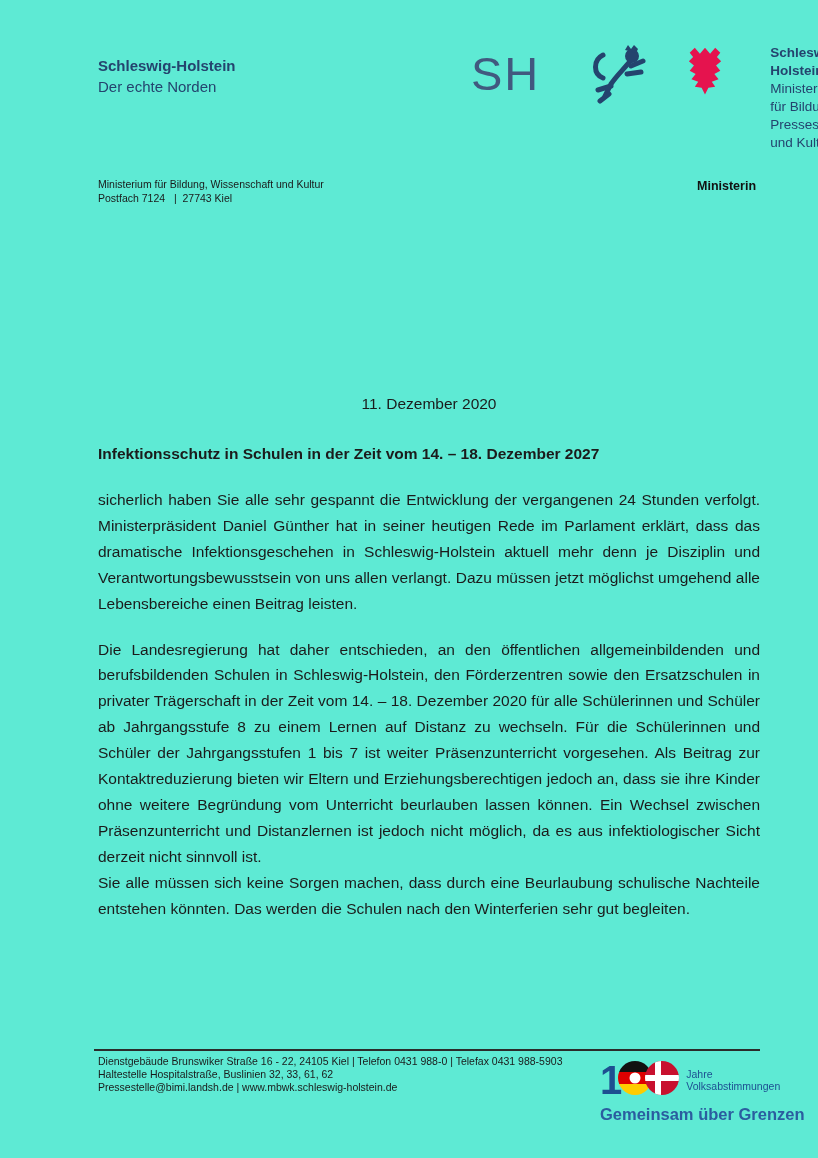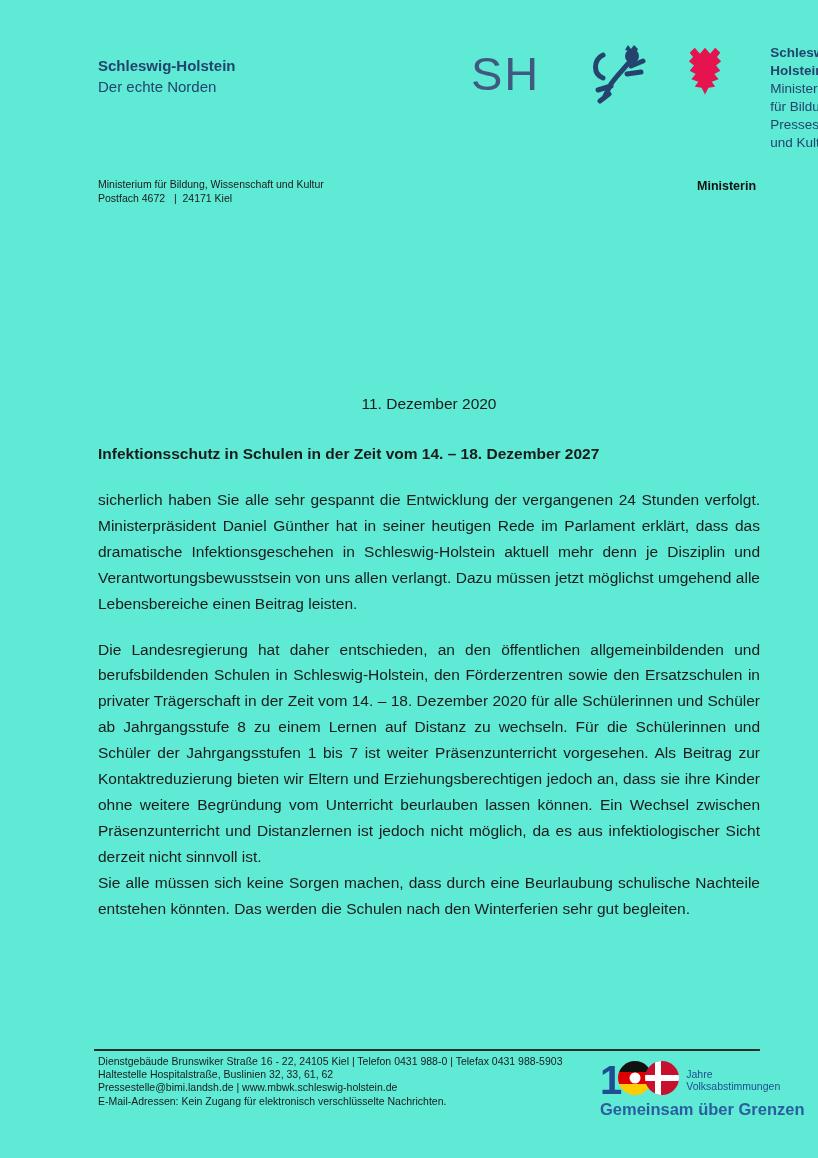--- a/index.html
+++ b/index.html
@@ -30,21 +30,21 @@
   .para-gap{height:20px;}
   
   .footer-rule{position:absolute;left:94px;top:1049px;width:666px;height:2px;background:#2b2b2b;}
   .footer-block{position:absolute;left:98px;top:1055px;font-size:10.5px;line-height:13.2px;color:#1a1a1a;}
   .anniv-logo{position:absolute;left:600px;top:1060px;width:180px;}
   .anniv-row{display:flex;align-items:center;}
   .anniv-one{font-size:40px;font-weight:bold;color:#1d4f91;line-height:36px;}
   .zero{margin-left:-5px;display:block;}
   .zero2{margin-left:-9px;}
   .anniv-text{margin-left:6px;color:#1d4f91;font-size:10.5px;line-height:12.5px;}
-  .anniv-slogan{font-size:16.5px;font-weight:bold;color:#2b5d9f;white-space:nowrap;}
+  .anniv-slogan{margin-top:5px;font-size:16.5px;font-weight:bold;color:#2b5d9f;white-space:nowrap;}
 </style>
 </head>
 <body>
 
 <div class="page">
 
   <div class="brand-left">
     <div class="b1">Schleswig-Holstein</div>
     <div>Der echte Norden</div>
   </div>
@@ -72,42 +72,41 @@
     </span>
     <div class="org-block">
       <div class="b1">Schleswig-Holstein</div>
       <div>Ministerium für Bildung,</div>
       <div>Pressestelle und Kultur</div>
     </div>
   </div>
 
   <div class="sender-block">
     <div>Ministerium für Bildung, Wissenschaft und Kultur</div>
-    <div class="pre">Postfach 4672   |  24171 Kiel</div>
+    <div class="pre">Postfach 7124   |  27743 Kiel</div>
   </div>
 
   <div class="ministerin">Ministerin</div>
 
   <div class="date-line">11. Dezember 2020</div>
 
   <div class="subject">Infektionsschutz in Schulen in der Zeit vom 14. – 18. Dezember 2027</div>
 
   <div class="body-block">
     <p class="para">sicherlich haben Sie alle sehr gespannt die Entwicklung der vergangenen 24 Stunden verfolgt. Ministerpräsident Daniel Günther hat in seiner heutigen Rede im Parlament erklärt, dass das dramatische Infektionsgeschehen in Schleswig-Holstein aktuell mehr denn je Disziplin und Verantwortungsbewusstsein von uns allen verlangt. Dazu müssen jetzt möglichst umgehend alle Lebensbereiche einen Beitrag leisten.</p>
     <div class="para-gap"></div>
     <p class="para">Die Landesregierung hat daher entschieden, an den öffentlichen allgemeinbildenden und berufsbildenden Schulen in Schleswig-Holstein, den Förderzentren sowie den Ersatzschulen in privater Trägerschaft in der Zeit vom 14. – 18. Dezember 2020 für alle Schülerinnen und Schüler ab Jahrgangsstufe 8 zu einem Lernen auf Distanz zu wechseln. Für die Schülerinnen und Schüler der Jahrgangsstufen 1 bis 7 ist weiter Präsenzunterricht vorgesehen. Als Beitrag zur Kontaktreduzierung bieten wir Eltern und Erziehungsberechtigen jedoch an, dass sie ihre Kinder ohne weitere Begründung vom Unterricht beurlauben lassen können. Ein Wechsel zwischen Präsenzunterricht und Distanzlernen ist jedoch nicht möglich, da es aus infektiologischer Sicht derzeit nicht sinnvoll ist.</p>
     <p class="para">Sie alle müssen sich keine Sorgen machen, dass durch eine Beurlaubung schulische Nachteile entstehen könnten. Das werden die Schulen nach den Winterferien sehr gut begleiten.</p>
   </div>
 
   <div class="footer-rule"></div>
   <div class="footer-block">
     <div>Dienstgebäude Brunswiker Straße 16 - 22, 24105 Kiel | Telefon 0431 988-0 | Telefax 0431 988-5903</div>
     <div>Haltestelle Hospitalstraße, Buslinien 32, 33, 61, 62</div>
     <div>Pressestelle@bimi.landsh.de | www.mbwk.schleswig-holstein.de</div>
-    <div>E-Mail-Adressen: Kein Zugang für elektronisch verschlüsselte Nachrichten.</div>
   </div>
 
   <div class="anniv-logo">
     <div class="anniv-row">
       <span class="anniv-one">1</span>
       <span class="zero">
         <svg width="36" height="36" viewBox="0 0 36 36">
           <clipPath id="gz">
               <circle cx="18" cy="18" r="17"></circle>
             </clipPath>

